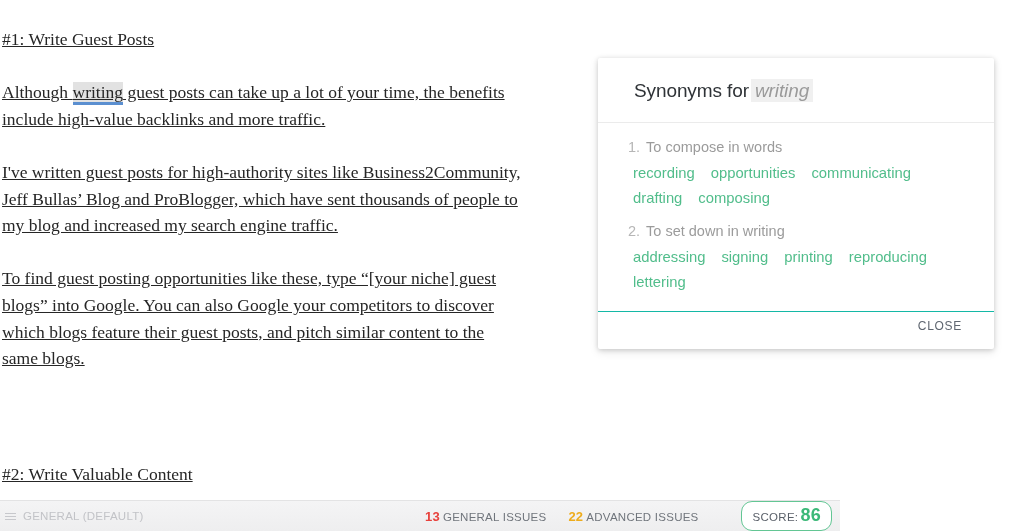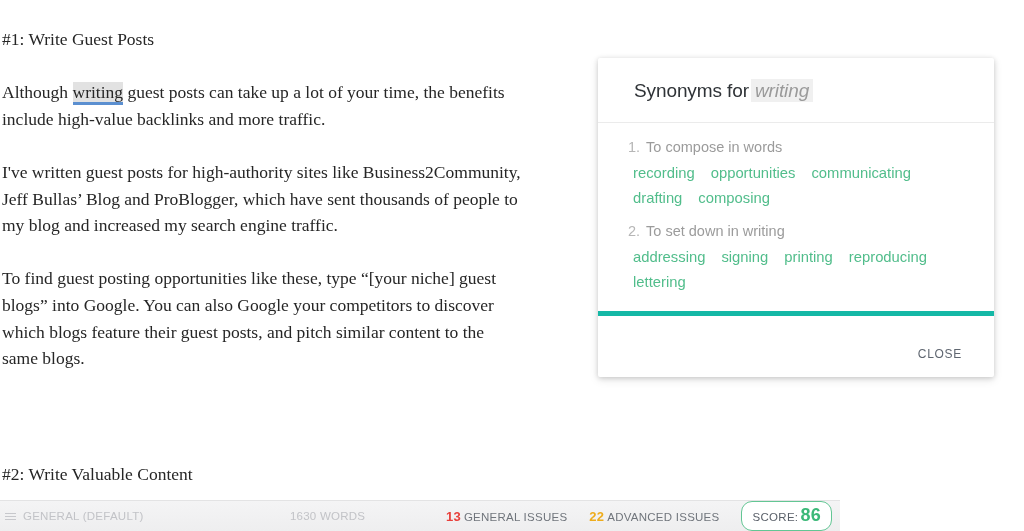--- a/index.html
+++ b/index.html
@@ -28,20 +28,21 @@
   }
   .doc {
     width: 520px;
     font-family: "Liberation Serif", "DejaVu Serif", serif;
     font-size: 17.5px;
     line-height: 26.6px;
     color: #262626;
   }
   .doc p {
     margin: 0 0 26.6px 0;
+    text-decoration: underline;
   }
   .doc .heading {
     margin-bottom: 26.6px;
   }
   .gap {
     height: 63px;
   }
   .hl-word {
     background: #e2e2e2;
     border-bottom: 3px solid #5b8fd0;
@@ -105,22 +106,22 @@
   }
   .syn {
     color: #51bd8b;
     font-size: 14.8px;
     margin-right: 16px;
     line-height: 22px;
     cursor: pointer;
     text-decoration: none;
   }
   .panel-footer {
-    border-top: 5px solid #14b8a6;
-    padding: 28px 30px 14px 30px;
+    border-top: 1px solid #14b8a6;
+    padding: 4px 30px 14px 30px;
     text-align: right;
   }
   .close-btn {
     background: none;
     border: none;
     font-family: "Liberation Sans", sans-serif;
     font-size: 12px;
     letter-spacing: 0.7px;
     color: #5f6670;
     cursor: pointer;
@@ -284,21 +285,20 @@
 
   <div class="sb-left">
     <span class="hamburger">
       <i></i>
         <i></i>
         <i></i>
     </span>
     <span class="sb-style">GENERAL (DEFAULT)</span>
   </div>
 
-  <div class="sb-words">1630 WORDS</div>
 
   <div class="sb-issues">
     <span class="issue-group">
       <span class="count-critical">13</span><span class="issue-label">GENERAL ISSUES</span>
     </span>
     <span class="issue-group">
       <span class="count-advanced">22</span><span class="issue-label">ADVANCED ISSUES</span>
     </span>
   </div>
 

